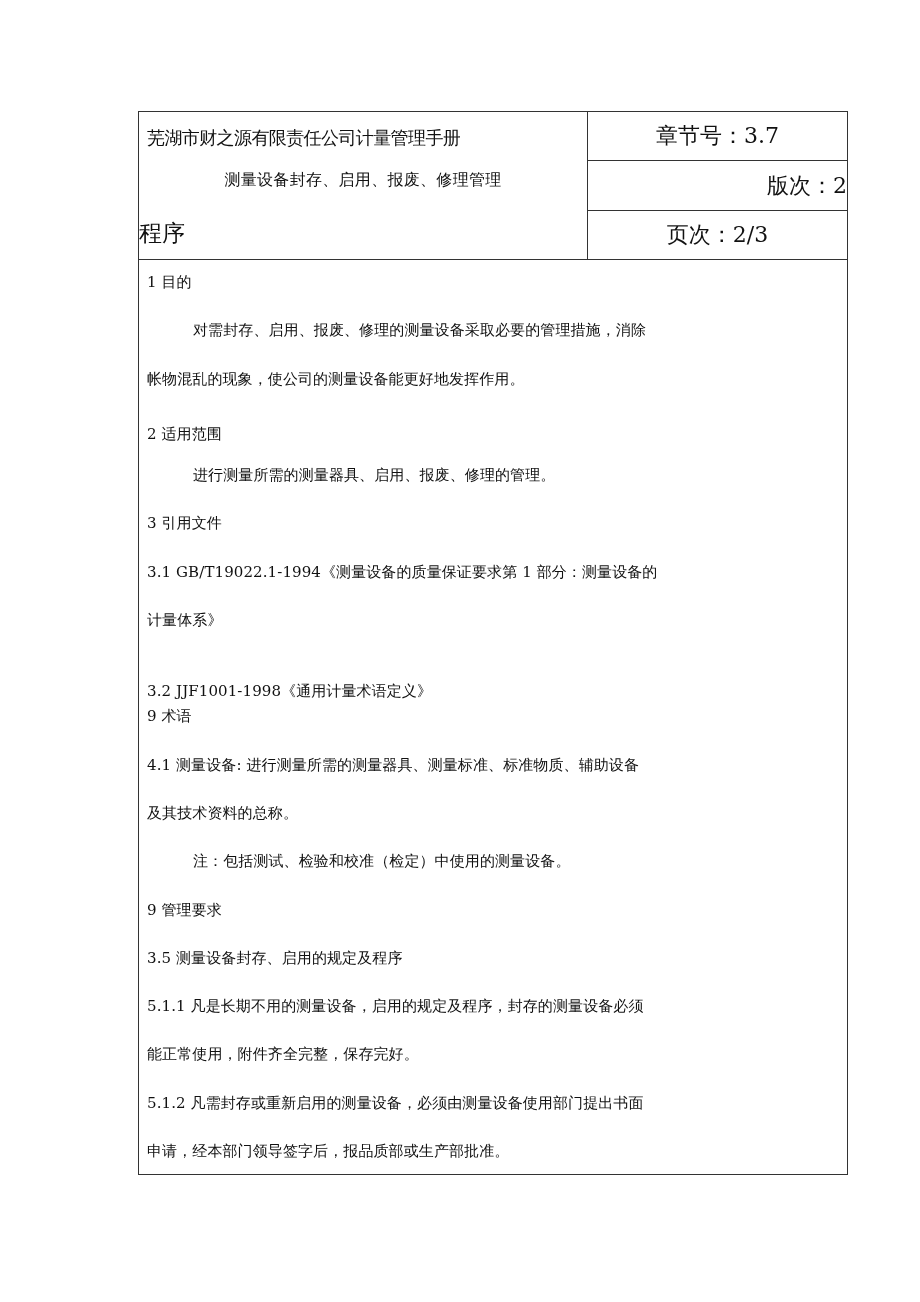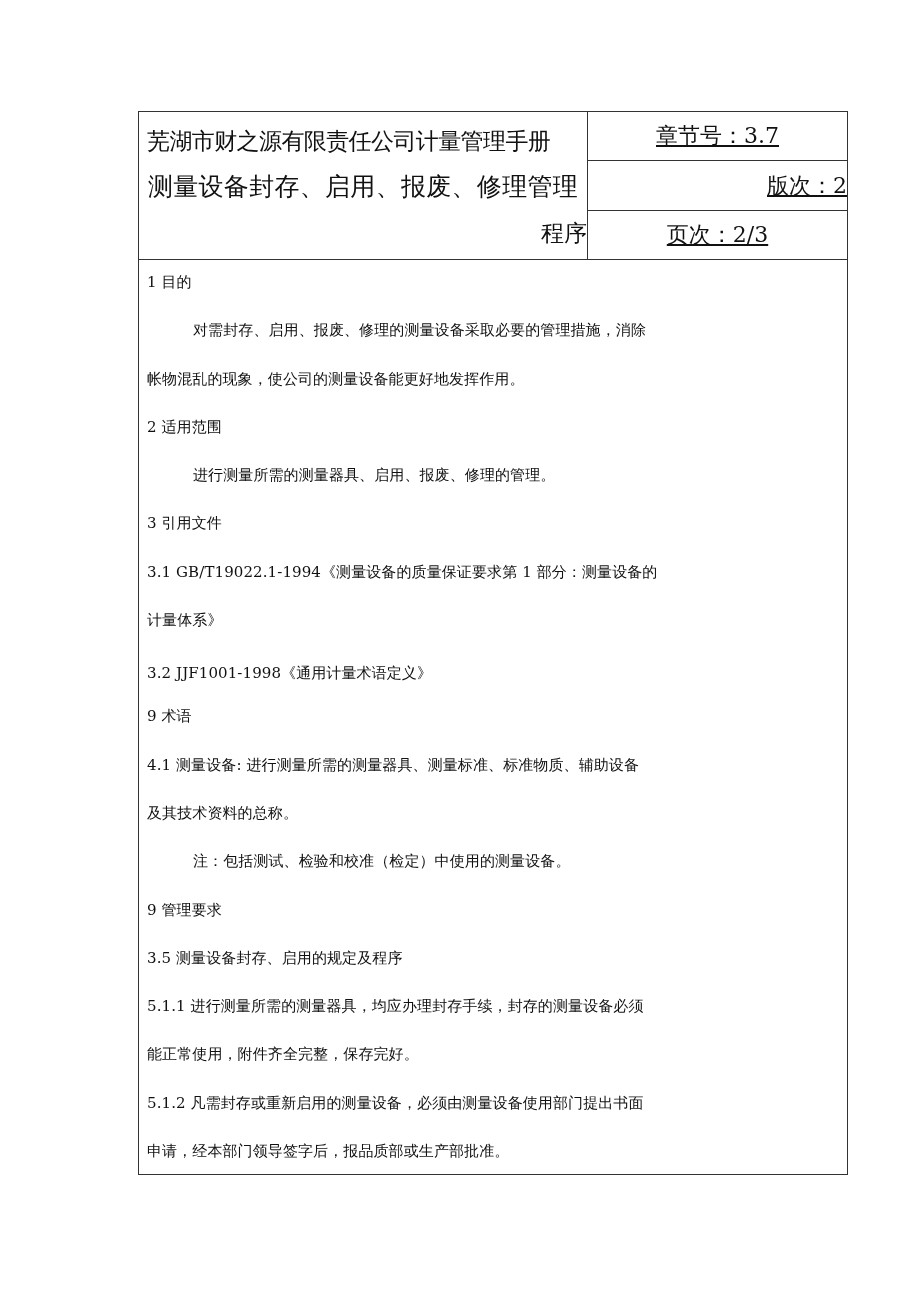--- a/index.html
+++ b/index.html
@@ -36,58 +36,57 @@
       left: 0;
       top: 0;
       width: 448px;
       height: 147px;
       border-right: 1px solid #333333;
     }
     .company-line {
       position: absolute;
       left: 8px;
       top: 14px;
-      font-size: 23px;
+      font-size: 18px;
       letter-spacing: -0.6px;
       white-space: nowrap;
     }
     .title-line1 {
       position: absolute;
       left: 0;
       width: 448px;
       top: 58px;
       text-align: center;
-      font-size: 25px;
+      font-size: 16px;
       letter-spacing: 0.3px;
       white-space: nowrap;
     }
     .title-line2 {
       position: absolute;
       left: 0;
       width: 448px;
       top: 106px;
-      text-align: right;
+      text-align: left;
       font-size: 23px;
       white-space: nowrap;
     }
     .header-right {
       position: absolute;
       left: 449px;
       top: 0;
       width: 259px;
       height: 147px;
     }
     .meta-row {
       position: absolute;
       left: 0;
       width: 259px;
       text-align: center;
       font-size: 22px;
       white-space: nowrap;
-      text-decoration: underline;
     }
     .meta-row.r1 { top: 0; height: 48px; line-height: 48px; border-bottom: 1px solid #333333; }
     .meta-row.r2 { top: 49px; height: 49px; line-height: 49px; border-bottom: 1px solid #333333; text-align: right; }
     .meta-row.r3 { top: 99px; height: 48px; line-height: 48px; }
     .body {
       position: absolute;
       left: 0;
       top: 148px;
       width: 708px;
     }
@@ -115,30 +114,30 @@
       <div class="meta-row r1">章节号：3.7</div>
       <div class="meta-row r2">版次：2</div>
       <div class="meta-row r3">页次：2/3</div>
     </div>
   </div>
 
   <div class="body">
     <div class="line" style="top:13px">1  目的</div>
     <div class="line indent" style="top:61px">对需封存、启用、报废、修理的测量设备采取必要的管理措施，消除</div>
     <div class="line" style="top:110px">帐物混乱的现象，使公司的测量设备能更好地发挥作用。</div>
-    <div class="line" style="top:158px">2  适用范围</div>
+    <div class="line" style="top:165px">2  适用范围</div>
     <div class="line indent" style="top:206px">进行测量所需的测量器具、启用、报废、修理的管理。</div>
     <div class="line" style="top:254px">3  引用文件</div>
     <div class="line" style="top:303px">3.1    GB/T19022.1-1994《测量设备的质量保证要求第 1 部分：测量设备的</div>
     <div class="line" style="top:351px">计量体系》</div>
-    <div class="line" style="top:404px">3.2     JJF1001-1998《通用计量术语定义》</div>
+    <div class="line" style="top:422px">3.2     JJF1001-1998《通用计量术语定义》</div>
     <div class="line" style="top:447px">9 术语</div>
     <div class="line" style="top:496px">4.1 测量设备: 进行测量所需的测量器具、测量标准、标准物质、辅助设备</div>
     <div class="line" style="top:544px">及其技术资料的总称。</div>
     <div class="line indent" style="top:592px">注：包括测试、检验和校准（检定）中使用的测量设备。</div>
     <div class="line" style="top:641px">9 管理要求</div>
     <div class="line" style="top:689px">3.5 测量设备封存、启用的规定及程序</div>
-    <div class="line" style="top:737px">5.1.1 进行测量所需的测量器具，均应办理封存手续，封存的测量设备必须</div>
+    <div class="line" style="top:737px">5.1.1 凡是长期不用的测量设备，启用的规定及程序，封存的测量设备必须</div>
     <div class="line" style="top:785px">能正常使用，附件齐全完整，保存完好。</div>
     <div class="line" style="top:834px">5.1.2 凡需封存或重新启用的测量设备，必须由测量设备使用部门提出书面</div>
     <div class="line" style="top:882px">申请，经本部门领导签字后，报品质部或生产部批准。</div>
   </div>
 </div>
 
 </body></html>

